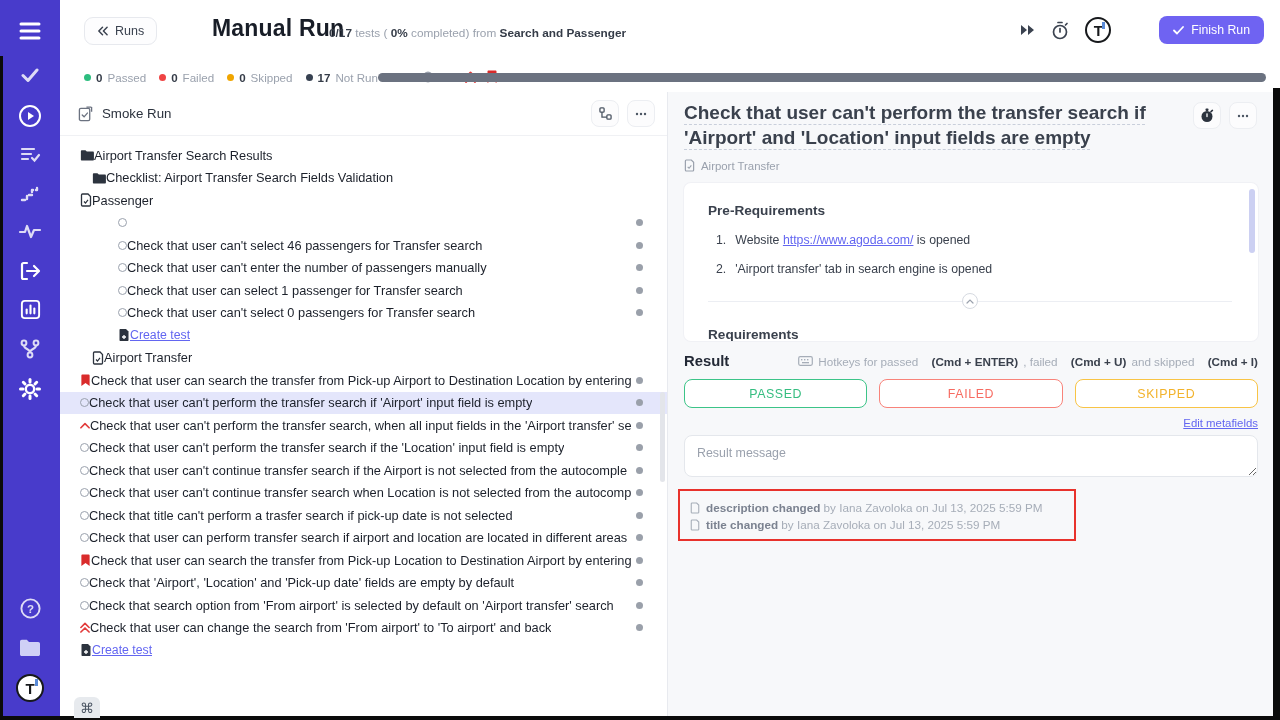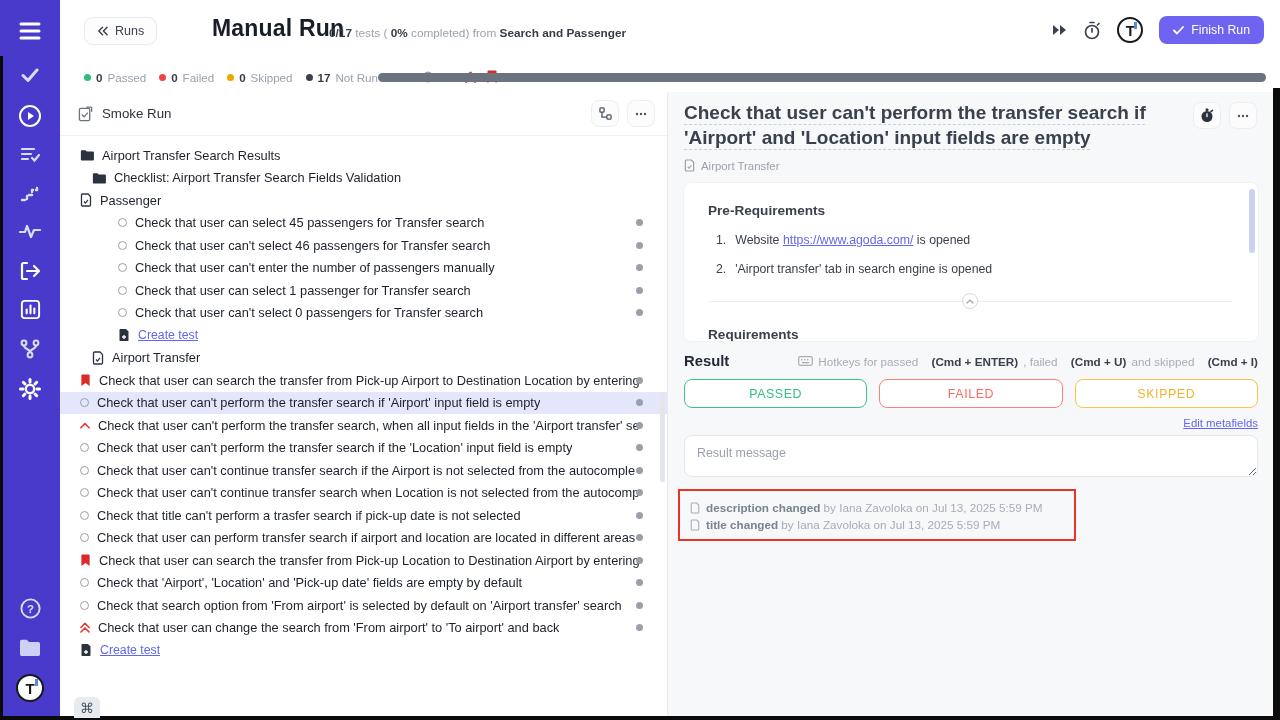--- a/index.html
+++ b/index.html
@@ -16,40 +16,40 @@
   .sidebar .sb-icon { position:absolute; left:0; width:60px; display:flex; justify-content:center; cursor:pointer; opacity:.82; }
   .sidebar .sb-icon.bright { opacity:1; }
 
   
   .app-header { position:absolute; left:60px; top:0; right:0; height:62px; background:#ffffff; }
   .back-btn { position:absolute; left:24px; top:17px; height:28px; padding:0 12px; border:1px solid #e7e9ee; border-radius:9px; background:#fdfdfe; display:flex; align-items:center; gap:7px; font-size:12.5px; color:#3b4350; cursor:pointer; }
   .run-title { position:absolute; left:152px; top:15px; font-size:23px; font-weight:bold; color:#181d27; letter-spacing:.2px; }
   .run-sub { position:absolute; left:269px; top:26px; font-size:11.8px; color:#9aa1ad; white-space:nowrap; }
   .run-sub b { color:#353c48; font-weight:bold; }
   .hdr-right { position:absolute; right:16px; top:16px; display:flex; align-items:center; gap:16px; }
-  .finish-btn { height:28px; padding:0 14px; background:#6f63f2; border:none; border-radius:8px; color:#fff; font-size:12.3px; display:flex; align-items:center; gap:7px; cursor:pointer; font-family:"Liberation Sans",sans-serif; }
+  .finish-btn { height:28px; padding:0 14px; background:#6f63f2; border:none; border-radius:8px; color:#fff; font-size:12.3px; display:flex; align-items:center; gap:7px; cursor:pointer; font-family:"Liberation Sans",sans-serif;margin-left:32px; }
   .tlogo { width:26px; height:26px; border-radius:50%; background:#fff; border:2px solid #17191c; display:flex; align-items:center; justify-content:center; font-weight:bold; font-size:15px; color:#17191c; position:relative; }
   .tlogo i { position:absolute; right:4px; top:3px; width:3px; height:7px; background:#5a8bd8; font-style:normal; }
 
   
   .stats-row { position:absolute; left:60px; top:62px; right:0; height:30px; background:#fff; display:flex; align-items:center; padding-left:24px; }
   .stat { display:flex; align-items:center; gap:5px; margin-right:13px; font-size:11.6px; color:#9aa1ad; white-space:nowrap; }
   .stat b { color:#353c48; }
   .stat .d { width:7px; height:7px; border-radius:50%; }
   .mini-icons { display:flex; align-items:center; gap:10px; margin-left:10px; }
   .mini-icons span { display:flex; cursor:pointer; }
   .progressbar { position:absolute; left:318px; right:14px; top:11px; height:9px; border-radius:5px; background:#6b7280; }
 
   
   .left-panel { position:absolute; left:60px; top:92px; width:608px; bottom:4px; background:#fff; border-right:1px solid #e8eaef; overflow:hidden; }
   .panel-head { height:44px; display:flex; align-items:center; padding:0 12px 0 18px; border-bottom:1px solid #f0f1f4; }
   .panel-head .ph-title { font-size:13.3px; color:#2b323d; margin-left:9px; flex:1; }
   .sq-btn { width:28px; height:27px; border:1px solid #eceef2; background:#fcfcfd; border-radius:8px; display:flex; align-items:center; justify-content:center; cursor:pointer; margin-left:8px; color:#4b5563; }
   .tree { padding-top:8px; }
-  .trow { height:22.5px; display:flex; align-items:center; gap:8px; font-size:12.8px; color:#1c212b; position:relative; padding-right:20px; cursor:pointer; white-space:nowrap; }
+  .trow { height:22.5px; display:flex; align-items:center; font-size:12.8px; color:#1c212b; position:relative; padding-right:20px; cursor:pointer; white-space:nowrap; }
   .trow .lbl { overflow:hidden; text-overflow:clip; flex:0 1 auto; }
   .trow.sel { background:#e4e6fb; }
   .lv0 { padding-left:20px; } .lv1 { padding-left:32px; } .lv2 { padding-left:20px; } .lv3 { padding-left:58px; }
   .ring { width:9px; height:9px; border:1.4px solid #9aa1ad; border-radius:50%; flex:none; }
   .rowdot { position:absolute; right:24px; width:7px; height:7px; border-radius:50%; background:#9aa0aa; }
   .create-link { color:#6366f1; text-decoration:underline; font-size:12.3px; }
   .lp-scroll { position:absolute; right:2px; top:300px; width:5px; height:90px; border-radius:3px; background:#e3e5ea; }
 
   
   .right-panel { position:absolute; left:668px; top:92px; right:7px; bottom:4px; background:#f7f8fa; padding:8px 15px 0 16px; }
@@ -319,21 +319,20 @@
       </div>
     <div class="trow lv2">
         <svg width="12" height="14" viewBox="0 0 12 14">
           <path d="M1.5 2c0-.6.4-1 1-1H8l2.5 2.5V12c0 .6-.4 1-1 1h-7c-.6 0-1-.4-1-1z" stroke="#2c333e" stroke-width="1.3" fill="none"></path>
           <path d="M4 8.5l1.5 1.5L8 6.8" stroke="#2c333e" stroke-width="1.2" fill="none"></path>
         </svg>
         <span class="lbl">Passenger</span>
       </div>
     <div class="trow lv3">
         <span class="ring"></span>
-        <span class="lbl">Check that user can select 45 passengers for Transfer search</span>
         <span class="rowdot"></span>
       </div>
     <div class="trow lv3">
         <span class="ring"></span>
         <span class="lbl">Check that user can't select 46 passengers for Transfer search</span>
         <span class="rowdot"></span>
       </div>
     <div class="trow lv3">
         <span class="ring"></span>
         <span class="lbl">Check that user can't enter the number of passengers manually</span>

